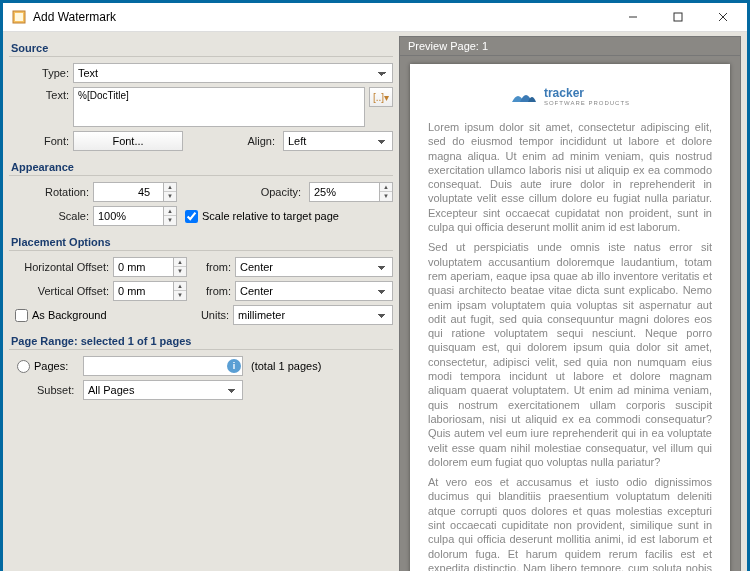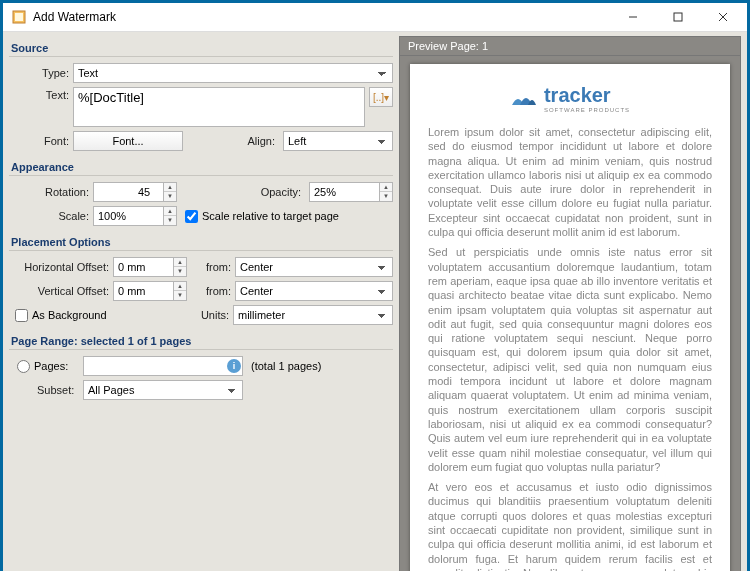--- a/index.html
+++ b/index.html
@@ -16,33 +16,33 @@
 .row { display: flex; align-items: center; margin-bottom: 4px; gap: 4px; }
 .lbl { text-align: right; color: #222; }
 .lbl-type { width: 60px; }
 .lbl-text { width: 60px; }
 .lbl-font { width: 60px; }
 .lbl-rot { width: 80px; }
 .lbl-sc { width: 80px; }
 .lbl-off { width: 100px; }
 select, input[type=text] { border: 1px solid #b5b5b5; background: #fff; height: 20px; padding: 0 4px; font-size: 11px; }
 select { appearance: none; background-image: linear-gradient(45deg, transparent 50%, #555 50%), linear-gradient(135deg, #555 50%, transparent 50%); background-position: calc(100% - 10px) 8px, calc(100% - 6px) 8px; background-size: 4px 4px, 4px 4px; background-repeat: no-repeat; padding-right: 18px; }
-textarea { border: 1px solid #b5b5b5; background: #fff; font-size: 13px; padding: 2px 4px; resize: none; }
+textarea { border: 1px solid #b5b5b5; background: #fff; font-size: 10px; padding: 2px 4px; resize: none; }
 .btn { border: 1px solid #b5b5b5; background: linear-gradient(#fff,#eee); height: 20px; padding: 0 10px; display: flex; align-items: center; justify-content: center; cursor: default; }
 .spinner { display: flex; }
 .spinner input { border-right: none; }
 .spin-btns { display: flex; flex-direction: column; border: 1px solid #b5b5b5; background: #f5f5f5; width: 14px; }
 .spin-btns span { height: 9px; font-size: 6px; text-align: center; line-height: 8px; color: #555; }
 .spin-btns span:first-child { border-bottom: 1px solid #ccc; }
 .radio-row { display: flex; align-items: center; gap: 4px; padding: 2px 8px; }
 .preview-header { background: #8a8884; color: #fff; padding: 3px 8px; font-size: 11px; border: 1px solid #777; }
 .preview-area { flex: 1; background: #8a8884; border: 1px solid #777; border-top: none; display: flex; flex-direction: column; align-items: center; padding: 8px 8px 0 8px; position: relative; }
 .page { background: #fff; width: 320px; flex: 1; padding: 14px 18px; font-size: 7px; color: #888; overflow: hidden; position: relative; box-shadow: 0 0 4px rgba(0,0,0,0.4); }
 .page .logo { display: flex; align-items: center; justify-content: center; margin: 6px 0 12px; gap: 6px; }
-.page .logo-text { color: #3b7ab5; font-size: 20px; font-weight: 600; }
+.page .logo-text { color: #3b7ab5; font-size: 12px; font-weight: 600; }
 .page .logo-sub { color: #888; font-size: 6px; letter-spacing: 1px; }
 .page p { margin-bottom: 6px; line-height: 1.3; text-align: justify; }
 .info-icon { width: 14px; height: 14px; border-radius: 50%; background: #5a9fd4; color: #fff; font-size: 9px; font-weight: bold; display: inline-flex; align-items: center; justify-content: center; margin-left: -20px; margin-right: 6px; z-index: 1; }
 .macro-btn { width: 24px; height: 20px; border: 1px solid #b5b5b5; background: linear-gradient(#fff,#eee); display: flex; align-items: center; justify-content: center; font-size: 10px; color: #c08030; }
 </style>
 </head>
 <body>
 
 <div class="window">
   <div class="titlebar">

